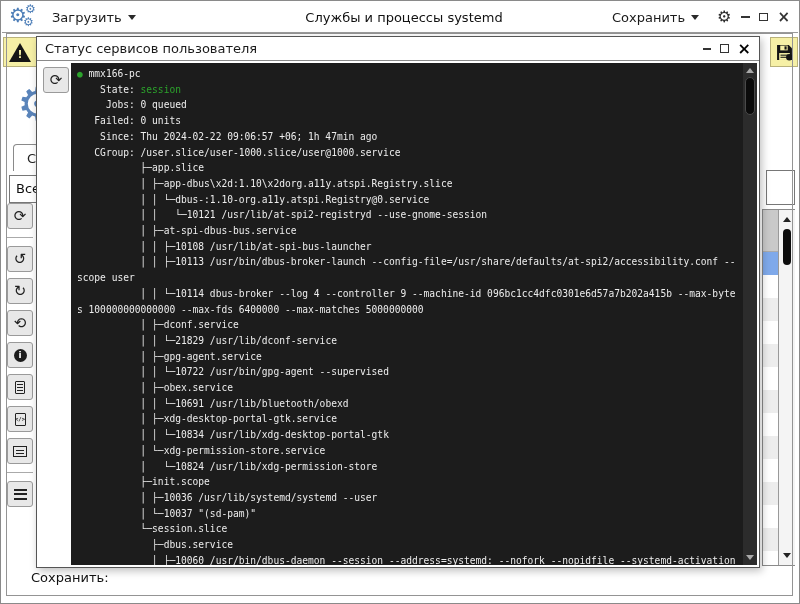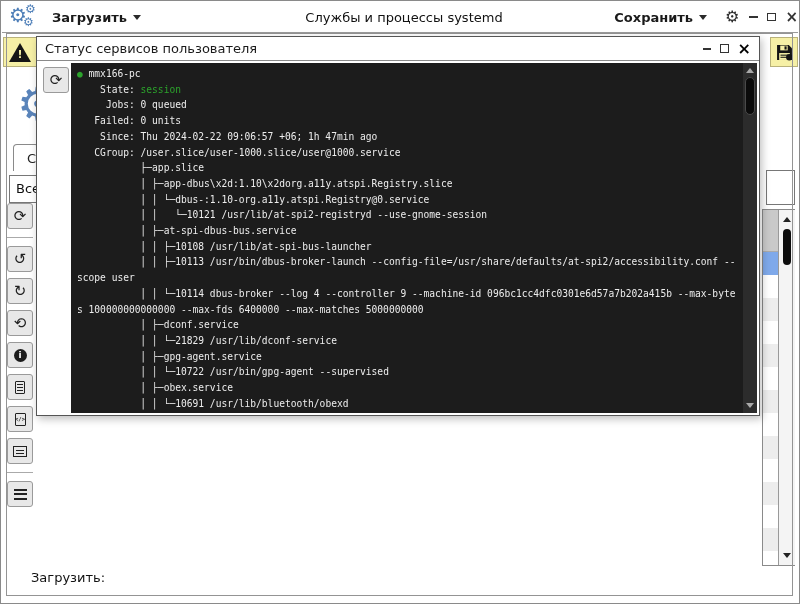--- a/index.html
+++ b/index.html
@@ -14,26 +14,26 @@
 
   
   #titlebar{position:absolute;left:1px;top:1px;right:1px;height:31px;background:#fff;
     border-bottom:1px solid #9a9a9a;display:flex;align-items:center;}
   #logo{position:relative;width:42px;height:30px;flex:0 0 42px;}
   #logo .gear{position:absolute;color:#4d7eb8;line-height:1;}
   #logo .g1{font-size:20px;left:7px;top:3px;}
   #logo .g2{font-size:12px;left:23px;top:1px;}
   #logo .g3{font-size:12px;left:21px;top:14px;}
   .menu-btn{display:flex;align-items:center;gap:6px;font-size:13px;color:#1a1a1a;
-    padding:4px 8px;cursor:pointer;font-weight:bold;}
+    padding:4px 8px;cursor:pointer;}
   .caret-down{width:0;height:0;border-left:4px solid transparent;border-right:4px solid transparent;
     border-top:5px solid #2a2a2a;}
   #window-title{position:absolute;left:0;right:0;text-align:center;font-size:13px;
     color:#111;pointer-events:none;padding-left:8px;}
-  #titlebar-right{margin-left:auto;display:flex;align-items:center;gap:10px;}
+  #titlebar-right{margin-left:auto;display:flex;align-items:center;gap:10px;padding-right:8px;}
   .gear-glyph{font-size:16px;color:#2e2e2e;line-height:1;cursor:pointer;}
   .winctl{display:flex;align-items:center;gap:9px;}
   .ctl-min{width:9px;height:2px;background:#333;}
   .ctl-max{width:9px;height:8px;border:1.5px solid #333;}
   .ctl-close{font-size:15px;line-height:10px;color:#333;font-weight:bold;}
 
   
   #warn-cell{left:2px;top:36px;width:34px;height:30px;background:#f6f0a6;
     border:1px solid #b9b27a;display:flex;align-items:center;justify-content:center;}
   .warn-tri{width:0;height:0;border-left:11px solid transparent;border-right:11px solid transparent;
@@ -80,21 +80,21 @@
     border-bottom:5px solid #222;}
   .arr-down{width:0;height:0;border-left:4px solid transparent;border-right:4px solid transparent;
     border-top:5px solid #222;}
   #table-scroll .arr-up{position:absolute;left:4px;top:7px;}
   #table-scroll .arr-down{position:absolute;left:4px;bottom:7px;}
   #table-thumb{position:absolute;left:4px;top:19px;width:8px;height:36px;background:#0d0d0d;
     border-radius:4px;}
   #description-label{left:30px;top:569px;font-size:13px;color:#111;}
 
   
-  #dialog{position:absolute;left:36px;top:36px;width:724px;height:380px;background:#fff;
+  #dialog{position:absolute;left:36px;top:36px;width:724px;height:532px;background:#fff;
     border:1px solid #555;box-shadow:2px 3px 8px rgba(0,0,0,0.25);}
   #dialog-titlebar{position:absolute;left:0;top:0;right:0;height:24px;background:#fff;
     border-bottom:1px solid #8a8a8a;display:flex;align-items:center;padding:0 8px;cursor:default;}
   #dialog-title{font-size:13px;color:#1a1a1a;}
   #dialog-ctls{margin-left:auto;display:flex;align-items:center;gap:9px;}
   .dctl-min{width:8px;height:2px;background:#333;}
   .dctl-max{width:9px;height:9px;border:1px solid #333;}
   .dctl-close{font-size:16px;line-height:12px;font-weight:700;color:#000;}
   #dialog-refresh{position:absolute;left:6px;top:30px;width:26px;height:26px;background:#e8e8e8;
     border:1px solid #9a9a9a;border-radius:3px;display:flex;align-items:center;justify-content:center;
@@ -211,21 +211,21 @@
           <div class="strip-row"></div>
           <div class="strip-row alt"></div>
         </div>
     </div>
     <div id="table-scroll">
       <span class="arr-up"></span>
       <div id="table-thumb"></div>
       <span class="arr-down"></span>
     </div>
   </div>
-  <div id="description-label" class="abs">Загрузить:</div>
+  <div id="description-label" class="abs">Сохранить:</div>
 
   <div id="inner-frame"></div>
 </div>
 
 <div id="dialog">
   <div id="dialog-titlebar">
     <span id="dialog-title">Статус сервисов пользователя</span>
     <div id="dialog-ctls">
       <span class="dctl-min"></span>
       <span class="dctl-max"></span>

